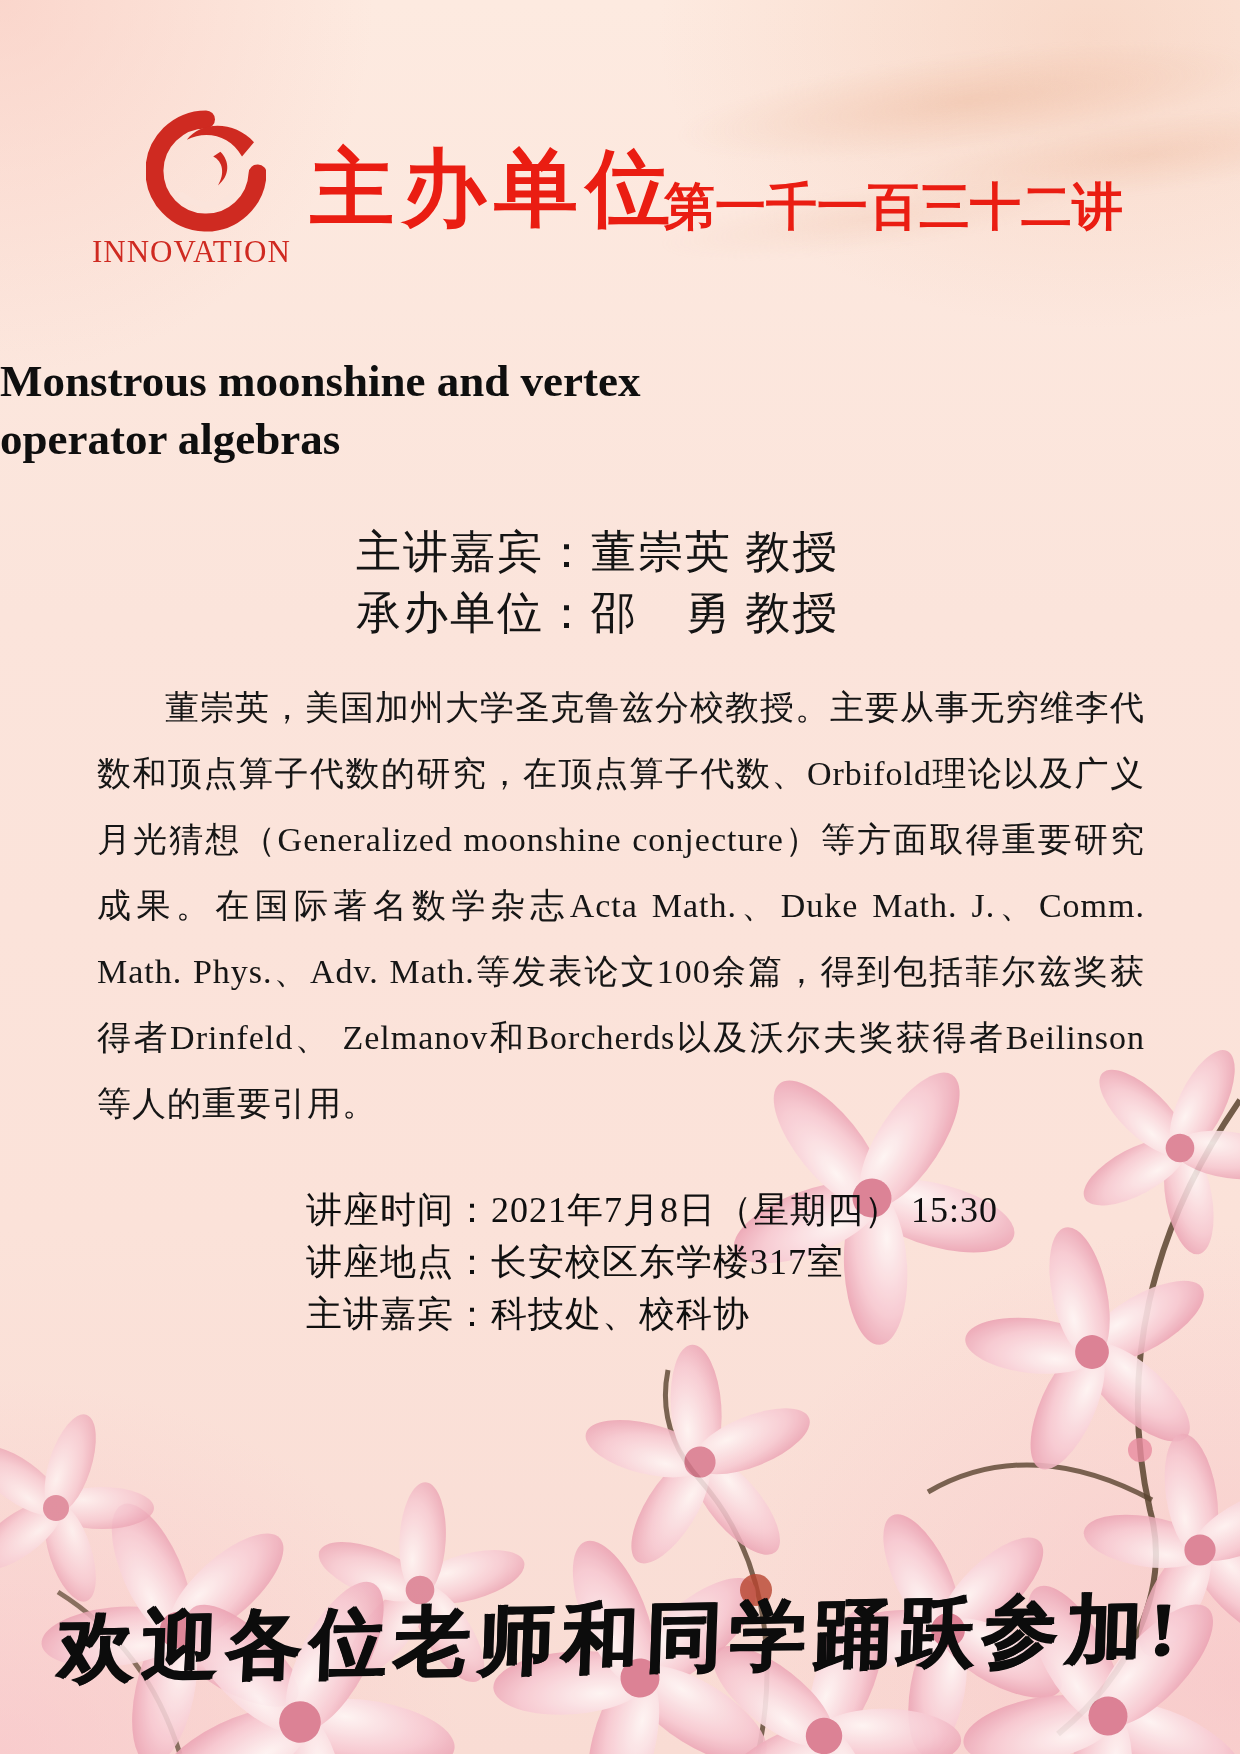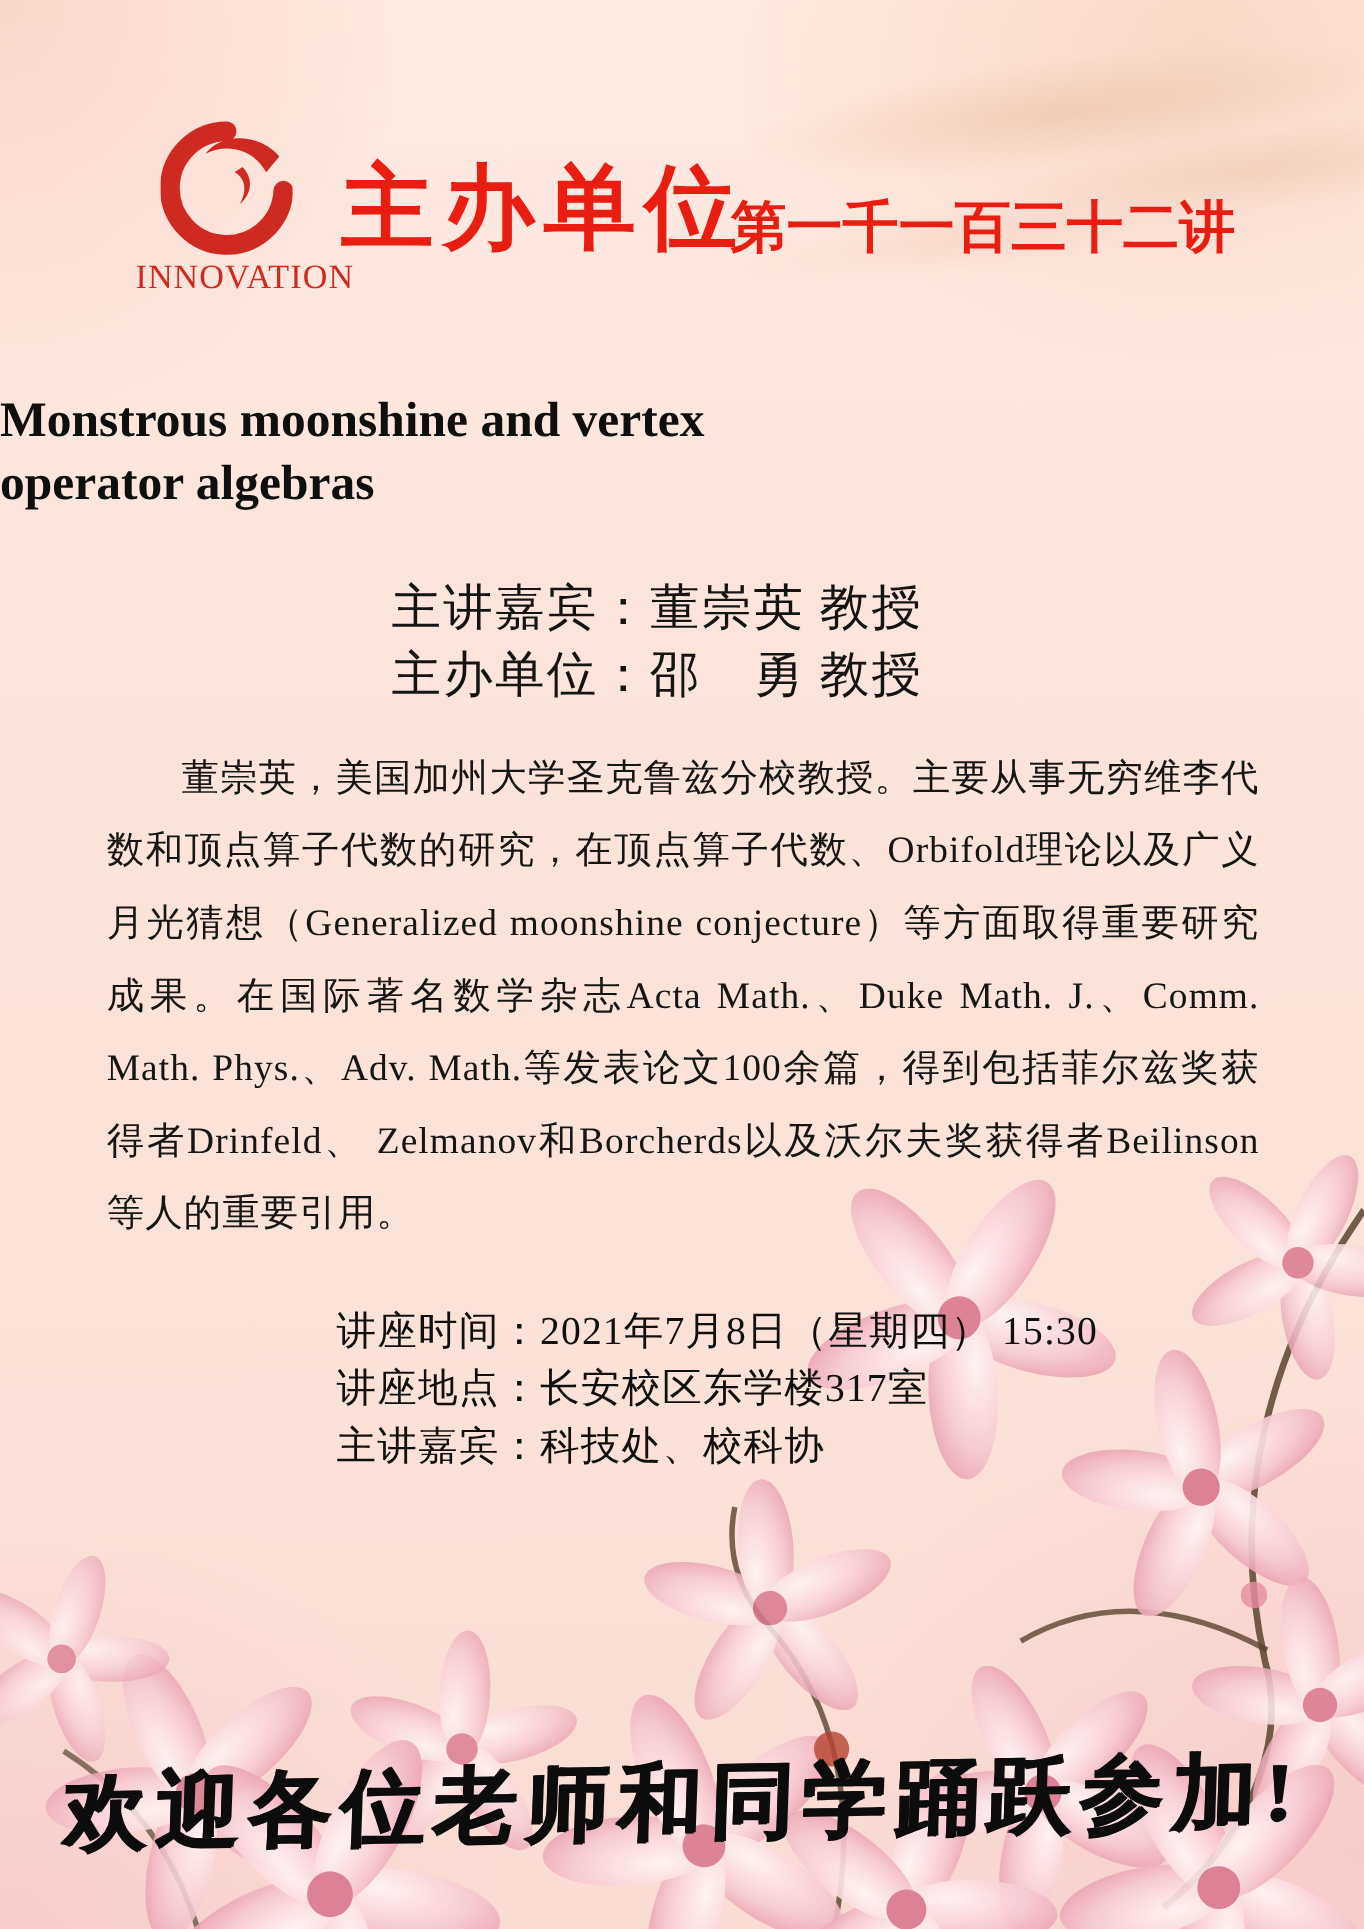--- a/index.html
+++ b/index.html
@@ -23,21 +23,21 @@
       radial-gradient(420px 70px at 60% 30%, rgba(226,156,118,.28), transparent 70%),
       radial-gradient(360px 55px at 82% 55%, rgba(226,156,118,.22), transparent 70%),
       radial-gradient(300px 45px at 45% 65%, rgba(230,170,140,.18), transparent 70%);
     transform:rotate(-7deg);
     filter:blur(2px);
   }
   
   .logo-mark{position:absolute;left:146px;top:108px;width:120px;height:126px;}
   .logo-text{
     position:absolute;left:92px;top:234px;width:230px;
-    text-align:right;font-size:31px;color:#cf2a21;letter-spacing:1px;
+    text-align:left;font-size:31px;color:#cf2a21;letter-spacing:1px;
     font-family:"Liberation Serif","DejaVu Serif",serif;
   }
   .forum-title{
     position:absolute;left:310px;top:142px;
     font-family:"Liberation Sans","DejaVu Sans",sans-serif;
     font-weight:700;font-size:84px;line-height:1.1;color:#ea1d12;letter-spacing:8px;
   }
   .lecture-number{
     position:absolute;left:664px;top:176px;
     font-family:"Liberation Sans","DejaVu Sans",sans-serif;
@@ -131,21 +131,21 @@
   <h1 class="forum-title" style="margin:0">主办单位</h1>
   <div class="lecture-number">第一千一百三十二讲</div>
 
   <div class="talk-title">
     <div>Monstrous moonshine and vertex</div>
     <div>operator algebras</div>
   </div>
 
   <div class="speakers">
     <div><span>主讲嘉宾：</span><span>董崇英 教授</span></div>
-    <div><span>主办单位：</span><span>邵　勇 教授</span></div>
+    <div><span>承办单位：</span><span>邵　勇 教授</span></div>
   </div>
 
   <div class="bio txt">董崇英，美国加州大学圣克鲁兹分校教授。主要从事无穷维李代数和顶点算子代数的研究，在顶点算子代数、Orbifold理论以及广义月光猜想（Generalized moonshine conjecture）等方面取得重要研究成果。在国际著名数学杂志Acta Math.、Duke Math. J.、Comm. Math. Phys.、Adv. Math.等发表论文100余篇，得到包括菲尔兹奖获得者Drinfeld、 Zelmanov和Borcherds以及沃尔夫奖获得者Beilinson等人的重要引用。</div>
 
   <div class="details">
     <div><span>讲座时间：</span><span>2021年7月8日（星期四） 15:30</span></div>
     <div><span>讲座地点：</span><span>长安校区东学楼317室</span></div>
     <div><span>主讲嘉宾：</span><span>科技处、校科协</span></div>
   </div>
 

